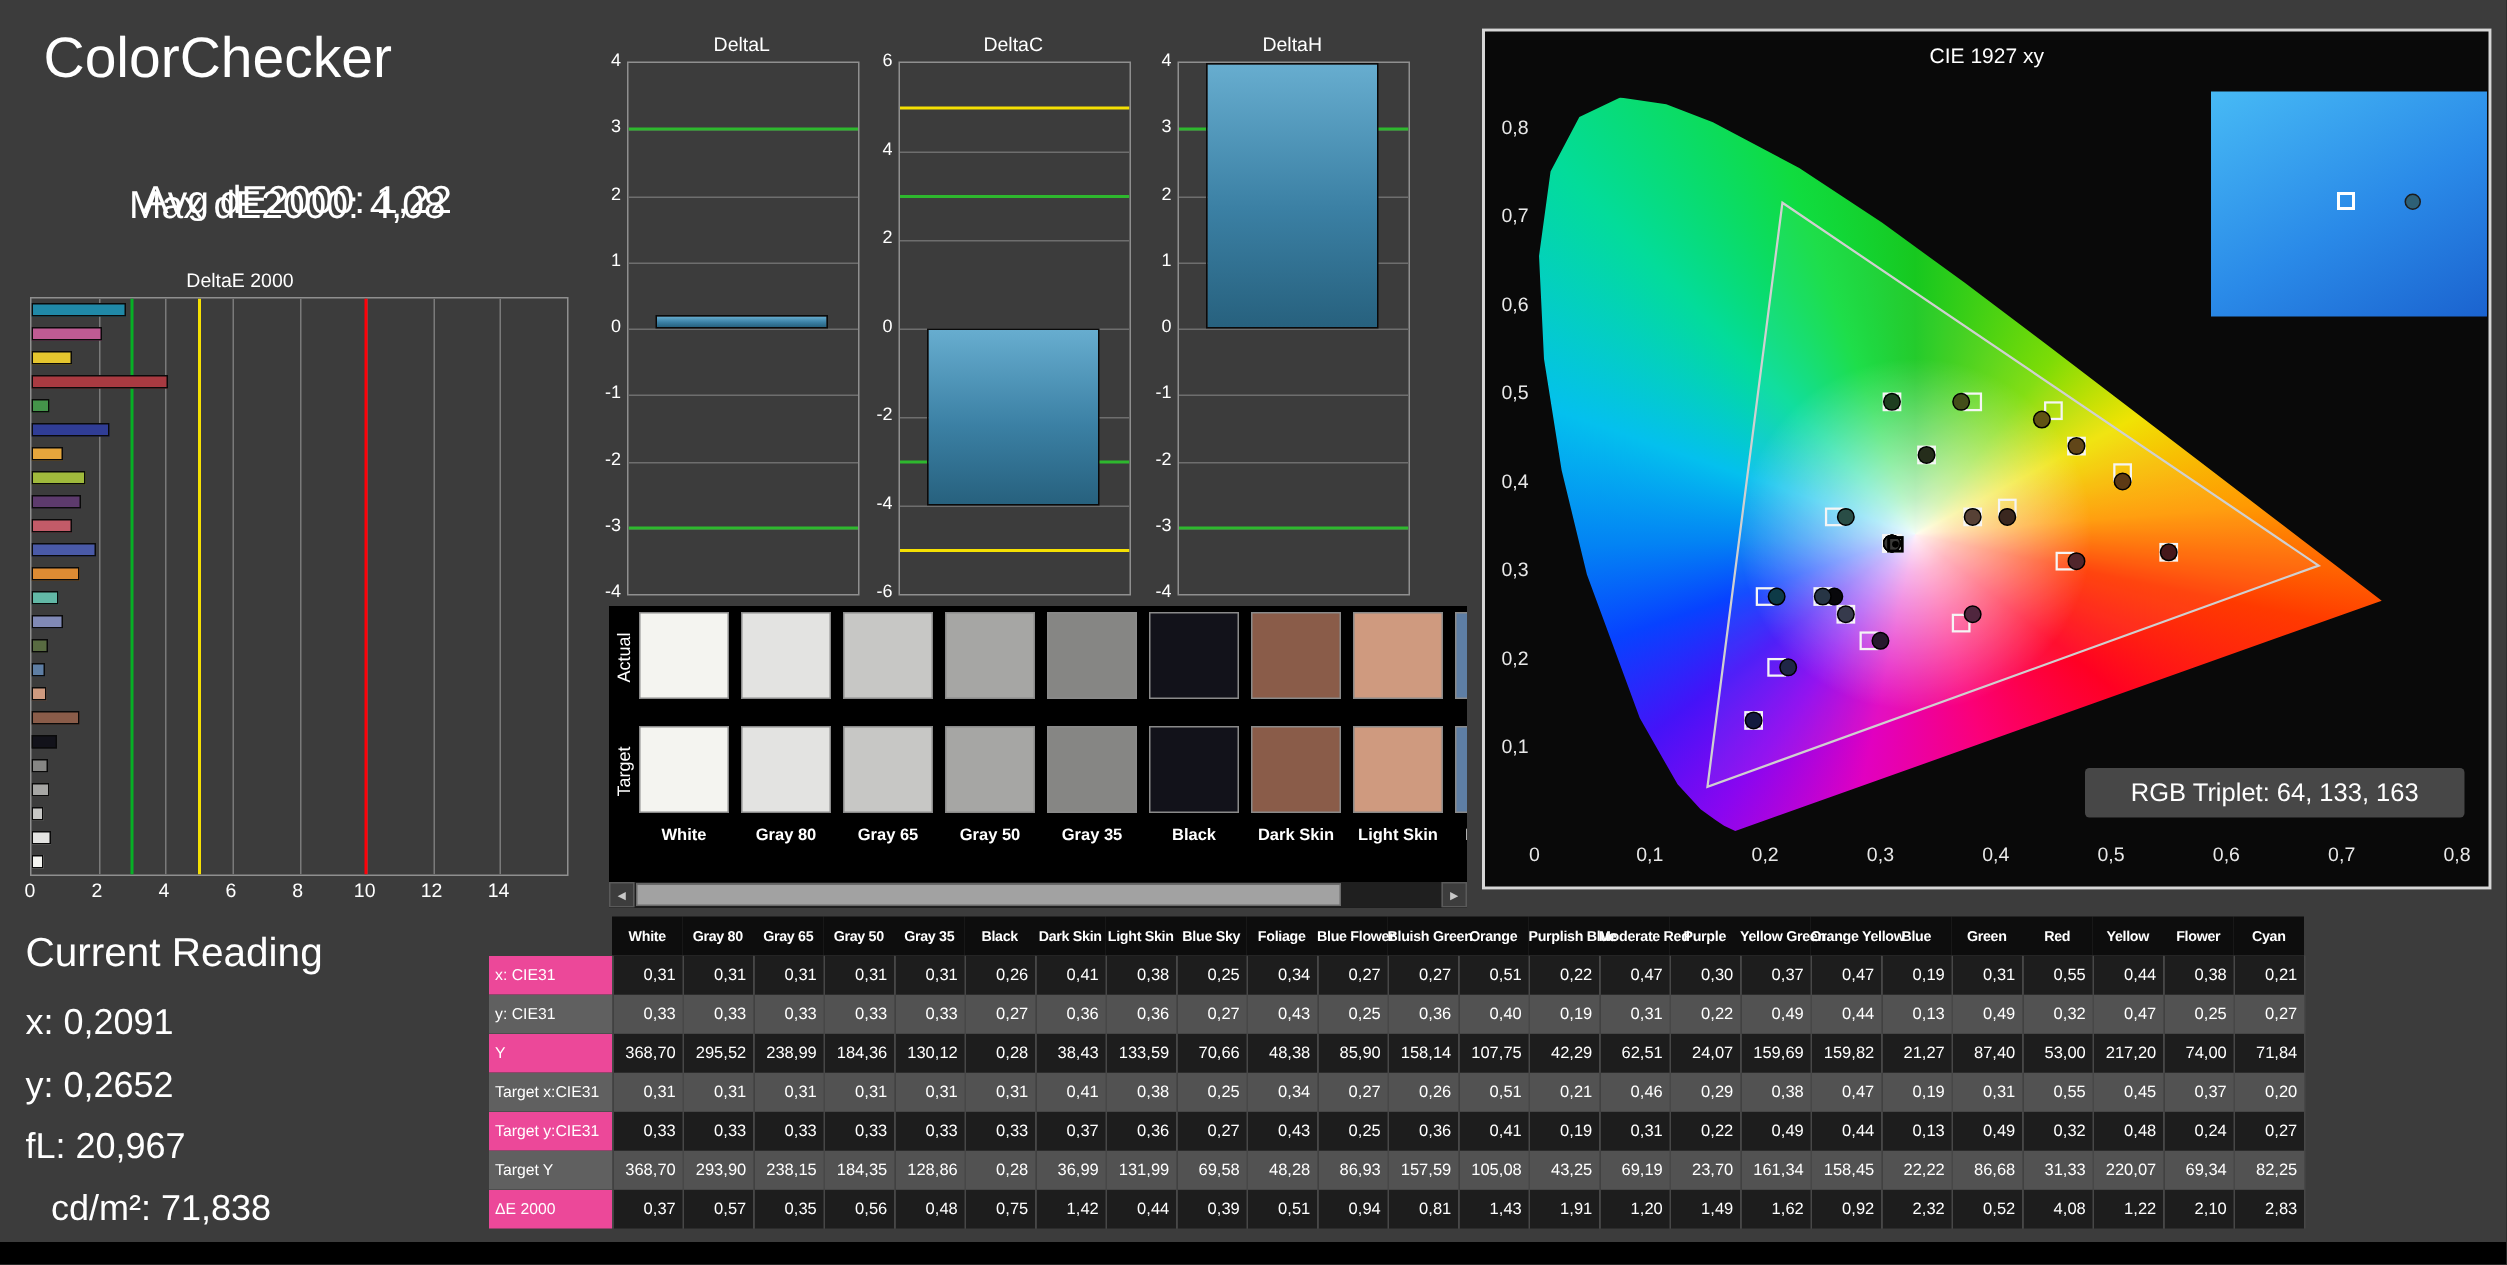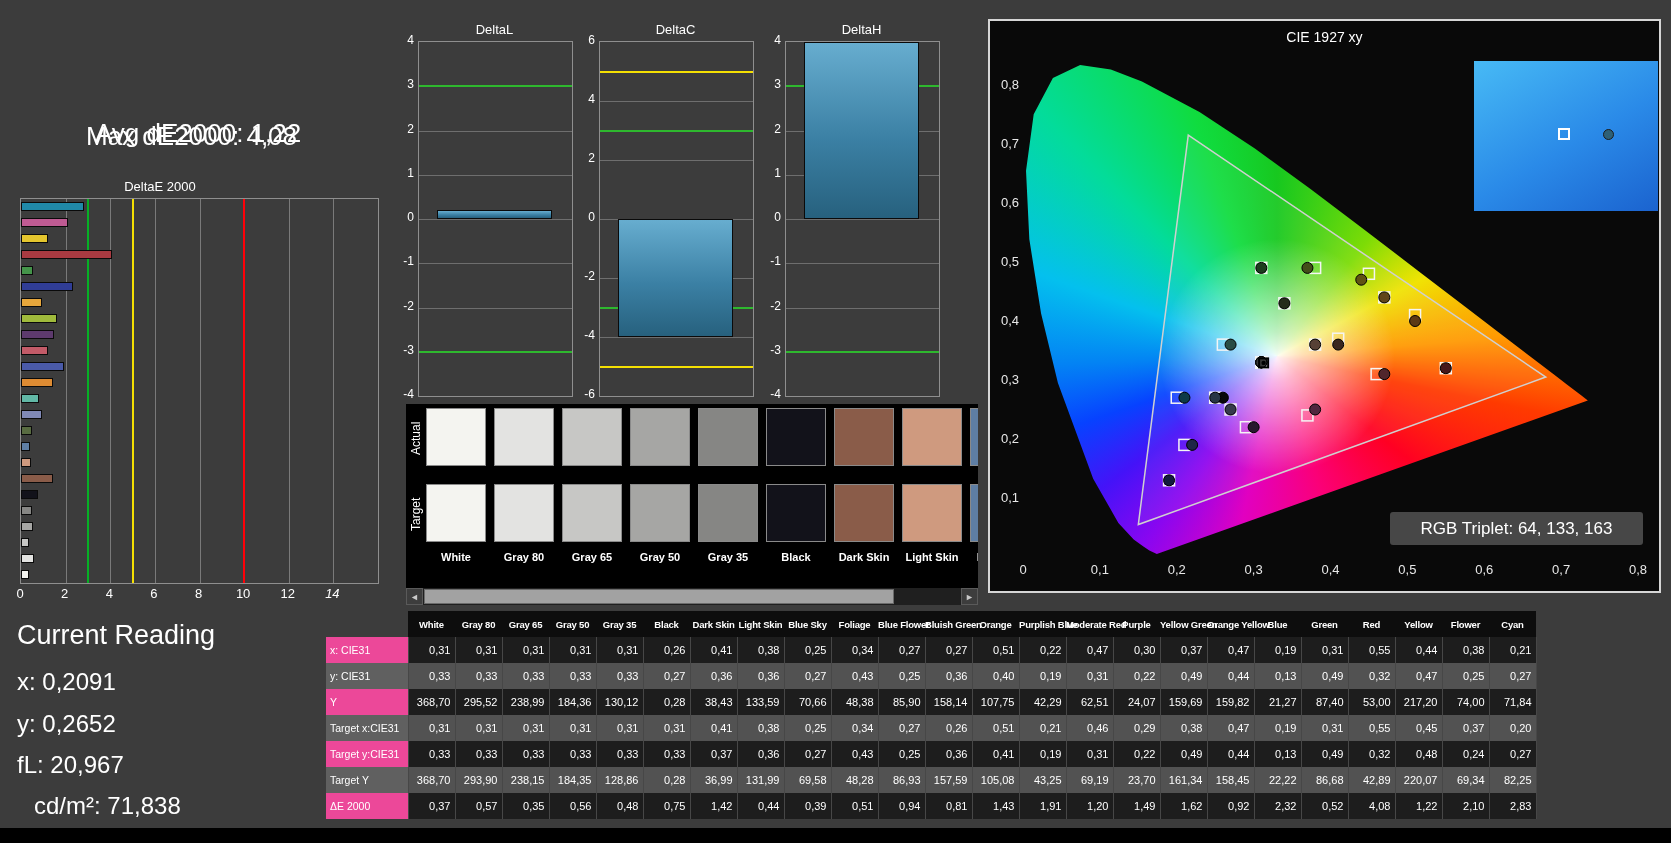--- a/index.html
+++ b/index.html
@@ -75,20 +75,21 @@
   #res-table td.rlabel{text-align:left;padding:0 0 0 4px;font-size:10.5px;}
   tr.dk td{background:#1d1d1d;} tr.dk td.rlabel{background:#ec4899;}
   tr.lt td{background:#525252;} tr.lt td.rlabel{background:#606060;}
   #bottombar{left:0;top:828px;width:100%;height:15px;background:#000;}
 </style>
 </head>
 <body>
 
 <div class="stage">
 
+  <div class="abs h-title">ColorChecker</div>
   <div class="abs h-avg">Avg dE2000: 1,22</div>
   <div class="abs h-max">Max dE2000: 4,08</div>
 
   <div class="abs ctitle" style="left:60px;top:179px;width:200px;">DeltaE 2000</div>
   <div class="abs" id="de-plot">
       <div class="vgrid" style="left: 44.625px;"></div>
       <div class="vgrid" style="left: 89.25px;"></div>
       <div class="vgrid" style="left: 133.875px;"></div>
       <div class="vgrid" style="left: 178.5px;"></div>
       <div class="vgrid" style="left: 223.125px;"></div>
@@ -494,21 +495,21 @@
           <td>86,93</td>
           <td>157,59</td>
           <td>105,08</td>
           <td>43,25</td>
           <td>69,19</td>
           <td>23,70</td>
           <td>161,34</td>
           <td>158,45</td>
           <td>22,22</td>
           <td>86,68</td>
-          <td>42,89</td>
+          <td>31,33</td>
           <td>220,07</td>
           <td>69,34</td>
           <td>82,25</td>
         </tr>
         <tr class="dk">
           <td class="rlabel">ΔE 2000</td>
           <td>0,37</td>
           <td>0,57</td>
           <td>0,35</td>
           <td>0,56</td>
@@ -537,21 +538,21 @@
     </table>
 
   <div class="abs" id="bottombar"></div>
 <div class="xlab" style="left: 20px;">0</div>
     <div class="xlab" style="left: 64.625px;">2</div>
     <div class="xlab" style="left: 109.25px;">4</div>
     <div class="xlab" style="left: 153.875px;">6</div>
     <div class="xlab" style="left: 198.5px;">8</div>
     <div class="xlab" style="left: 243.125px; text-align: center;">10</div>
     <div class="xlab" style="left: 287.75px;">12</div>
-    <div class="xlab" style="left: 332.375px; font-style: italic;">14</div>
+    <div class="xlab" style="left: 332.375px;">14</div>
     <div class="ylab" style="left: 386px; top: 33px;">4</div>
     <div class="ylab" style="left: 386px; top: 77.25px;">3</div>
     <div class="ylab" style="left: 386px; top: 121.5px;">2</div>
     <div class="ylab" style="left: 386px; top: 165.75px;">1</div>
     <div class="ylab" style="left: 386px; top: 210px;">0</div>
     <div class="ylab" style="left: 386px; top: 254.25px;">-1</div>
     <div class="ylab" style="left: 386px; top: 298.5px;">-2</div>
     <div class="ylab" style="left: 386px; top: 342.75px;">-3</div>
     <div class="ylab" style="left: 386px; top: 387px;">-4</div>
     <div class="ylab" style="left: 567px; top: 33px;">6</div>

